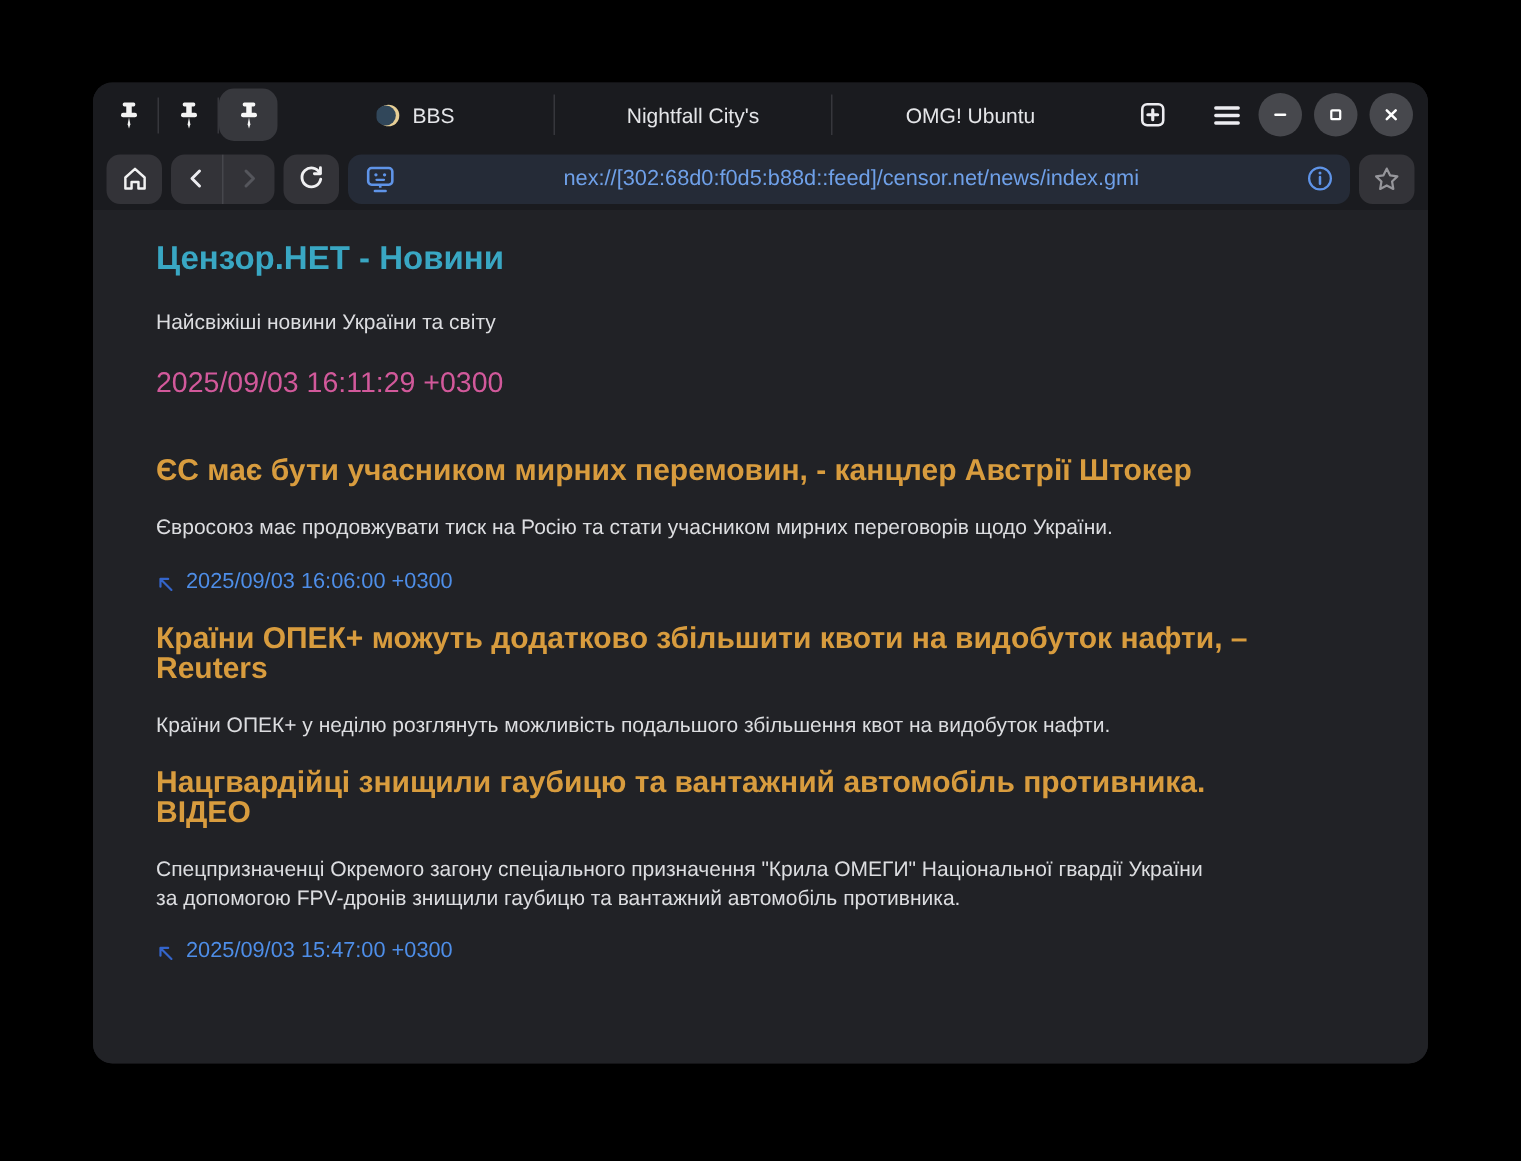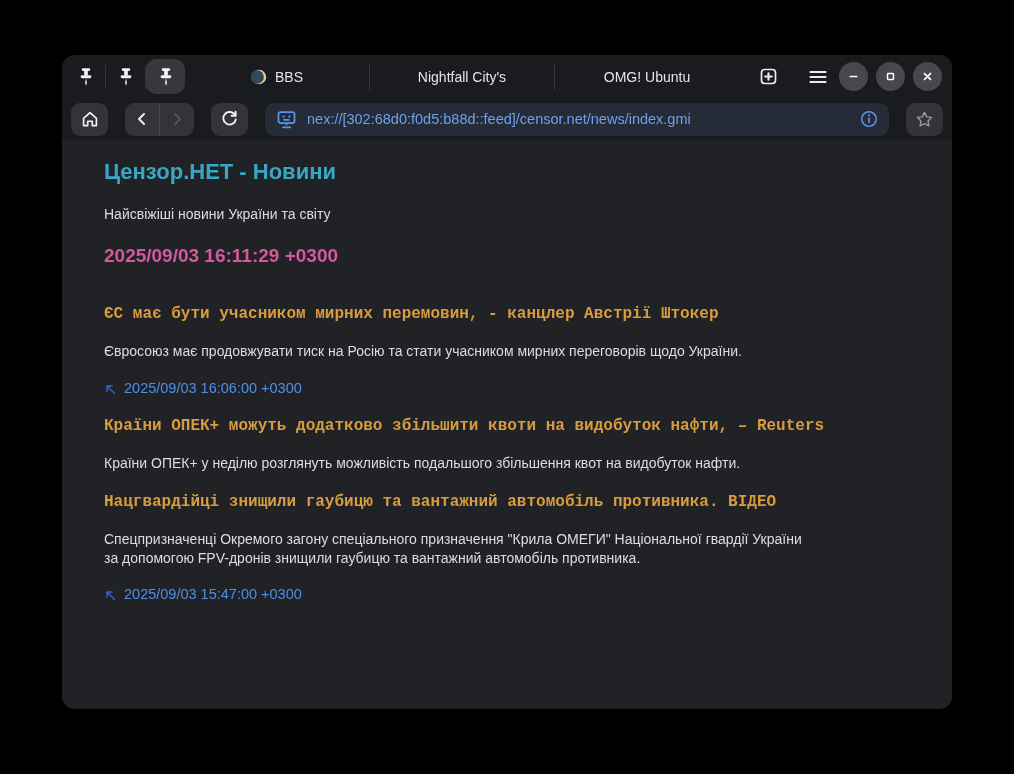--- a/index.html
+++ b/index.html
@@ -17,37 +17,37 @@
     color:#e4e5e8;font-size:14px;cursor:pointer;white-space:nowrap;}
   .favicon{width:16px;height:16px;display:block;}
   .iconbtn{border:none;background:transparent;padding:0;display:flex;align-items:center;
     justify-content:center;cursor:pointer;}
   .newtab{width:30px;height:30px;margin-left:14px;}
   .menubtn{width:30px;height:30px;margin-left:20px;}
   .winbtns{margin-left:auto;display:flex;align-items:center;gap:8px;}
   .circlebtn{width:29px;height:29px;border-radius:50%;background:#47484d;border:none;padding:0;
     display:flex;align-items:center;justify-content:center;cursor:pointer;}
   
-  .navbar{height:42px;flex:0 0 42px;background:#1a1b1f;display:flex;align-items:center;gap:17px;padding:0 9px;}
+  .navbar{height:42px;flex:0 0 42px;background:#1a1b1f;display:flex;align-items:center;gap:6px;padding:0 9px;text-align:center;}
   .navsq{width:37px;height:33px;border-radius:9px;background:#333338;border:none;padding:0;
     display:flex;align-items:center;justify-content:center;cursor:pointer;flex:0 0 auto;}
   .pill{width:69px;height:33px;border-radius:9px;background:#333338;display:flex;overflow:hidden;flex:0 0 auto;}
   .pill .half{width:34px;height:100%;border:none;background:transparent;padding:0;display:flex;
     align-items:center;justify-content:center;cursor:pointer;}
   .pill .divider{width:1px;background:#46474c;}
   .urlbar{flex:1;height:33px;background:#252b37;border-radius:9px;display:flex;align-items:center;
     gap:9px;padding:0 10px;min-width:0;}
   .urltext{flex:1;color:#6fa0e8;font-size:14.5px;white-space:nowrap;overflow:hidden;}
   
   .content{flex:1;background:#212226;padding:10px 82px 0 42px;overflow:hidden;}
   .page-title{font-size:22px;line-height:28px;font-weight:600;color:#39a7c3;margin:8px 0 0;}
   .subtitle{font-size:14px;line-height:18px;color:#dcdde0;margin:19px 0 0;}
-  .feed-date{font-size:19px;line-height:24px;font-weight:700;color:#d2599b;margin:21px 0 0;}
+  .feed-date{font-size:19px;line-height:24px;font-weight:400;color:#d2599b;margin:21px 0 0;}
   .article{margin:0;}
-  .article .head{font-size:16px;line-height:20px;font-weight:600;color:#d89c3e;margin:20px 0 0;cursor:default;font-family:Liberation Mono, monospace;}
+  .article .head{font-size:20px;line-height:20px;font-weight:600;color:#d89c3e;margin:20px 0 0;cursor:default;}
   .article.first .head{margin-top:36px;}
   .article .body{font-size:14px;line-height:18.5px;color:#dcdde0;margin:18px 0 0;max-width:700px;}
   .article .stamp{display:flex;align-items:flex-end;gap:7px;margin:19px 0 0;text-decoration:none;cursor:pointer;}
   .article .stamp .t{color:#4e8ee8;font-size:14.5px;}
   svg{display:block;}
 </style>
 </head>
 <body>
 
 <div class="window">

